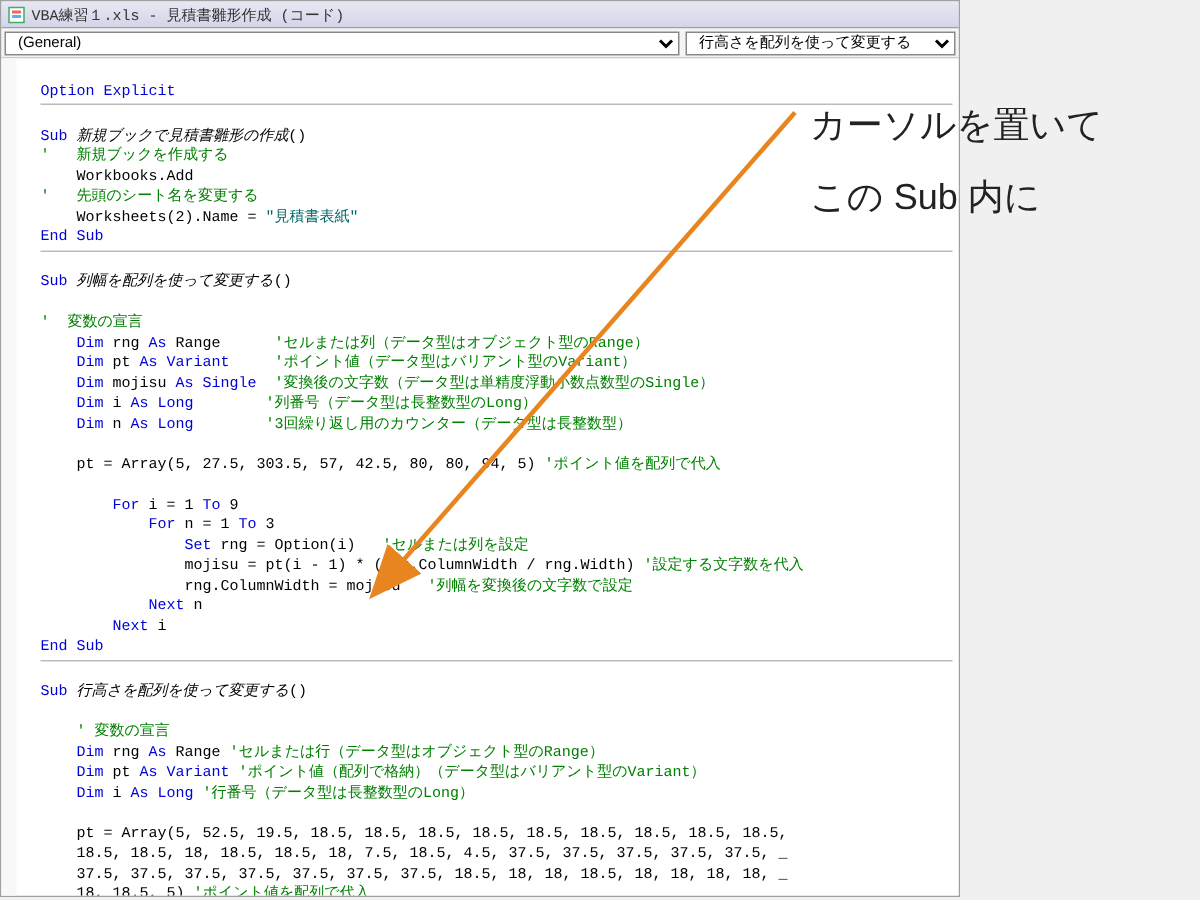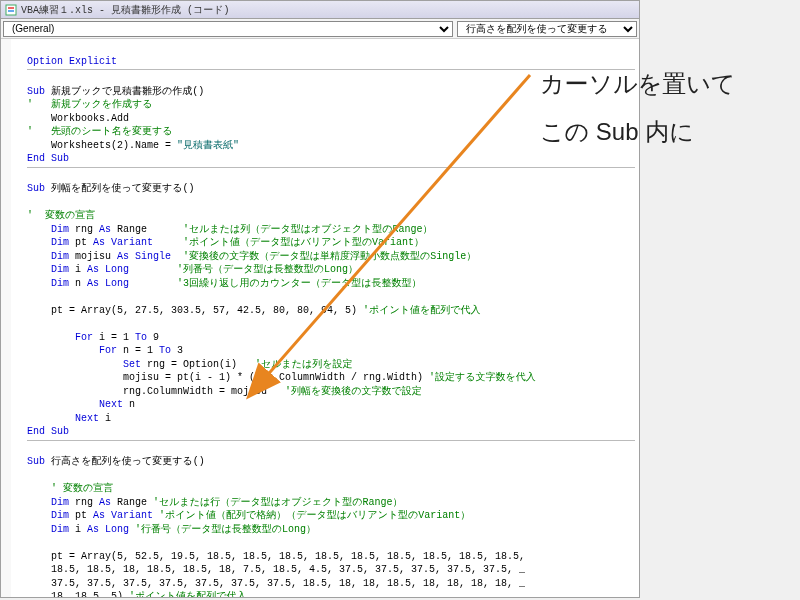--- a/index.html
+++ b/index.html
@@ -65,21 +65,21 @@
       line-height: 1.35;
       white-space: pre;
       overflow: hidden;
       height: 558px;
       border-left: 10px solid #f8f8f8;
       position: relative;
     }
     .kw { color: #0000d8; margin-top: 16px; }
     .cm { color: #008000; text-align: right; }
     .str { color: #006666; }
-    .subname { color: #000; }
+    .subname { color: #000; font-style: italic; }
     .hr {
       border: none;
       border-top: 1px solid #bbb;
       margin: 1px 0;
     }
     .annot {
       position: absolute;
       left: 540px;
       top: 60px;
       font-family: "Meiryo","Yu Gothic",sans-serif;

